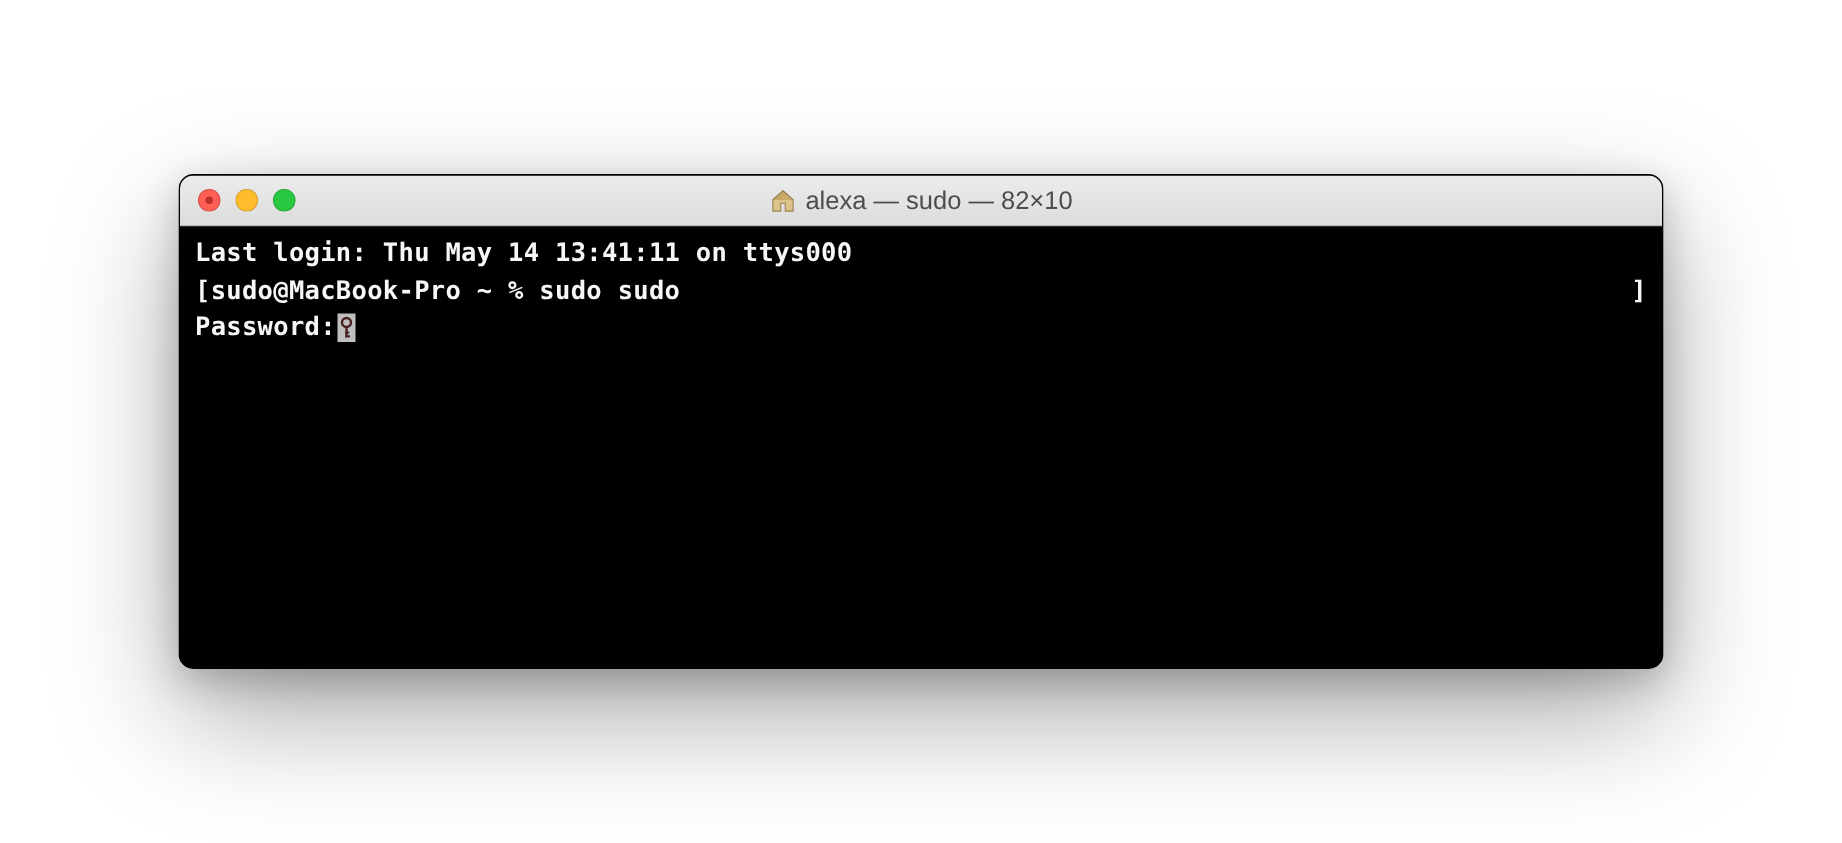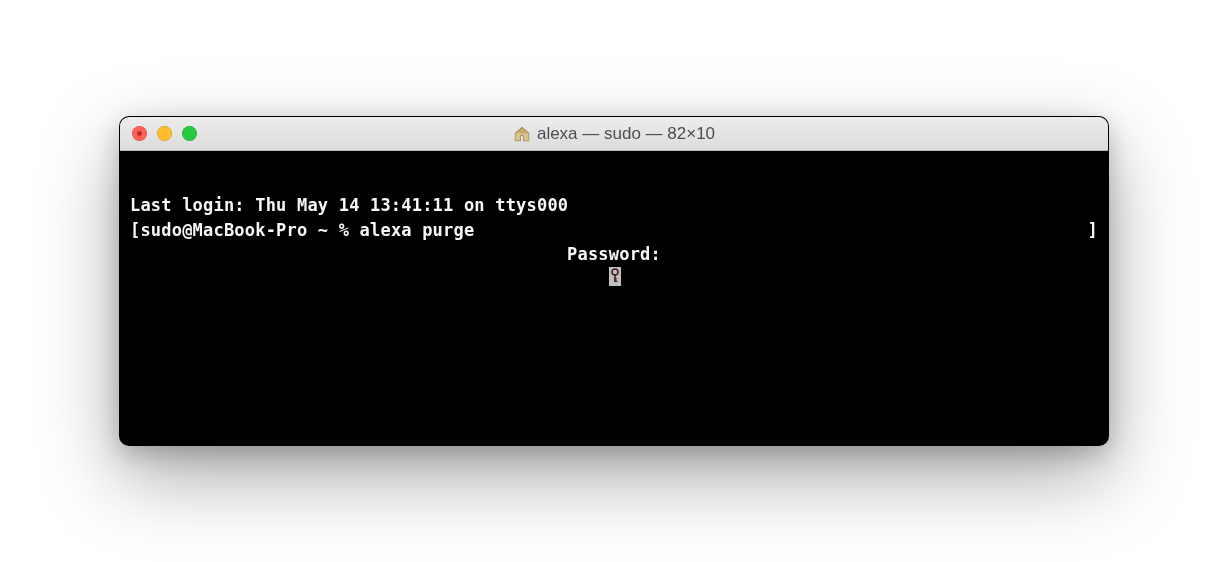--- a/index.html
+++ b/index.html
@@ -91,36 +91,34 @@
       font-family: "SF Mono", "Menlo", "Consolas", monospace;
       font-size: 17px;
       line-height: 1.45;
       color: #f7f7f7;
       font-weight: 600;
       letter-spacing: 0.2px;
       position: relative;
     }
     .term-line {
       white-space: pre;
-      margin-top: 36px;
     }
     .prompt-row {
       display: flex;
       justify-content: space-between;
     }
     .prompt-left {
       white-space: pre;
     }
     .prompt-right {
       white-space: pre;
     }
     .password-row {
       display: flex;
       align-items: center;
-      flex-direction: column;
     }
     .cursor-block {
       display: inline-flex;
       width: 12px;
       height: 19px;
       background: #bfbfbf;
       margin-left: 1px;
       align-items: center;
       justify-content: center;
       vertical-align: text-bottom;
@@ -147,21 +145,21 @@
           <path d="M3 11 L12 3 L21 11 L21 21 L14 21 L14 14 L10 14 L10 21 L3 21 Z" fill="#dcc38a" stroke="#9a8457" stroke-width="1"></path>
           <path d="M3 11 L12 3 L21 11" fill="#c9a96a" stroke="#9a8457" stroke-width="1"></path>
         </svg>
       </span>
       <span>alexa — sudo — 82×10</span>
     </div>
   </div>
   <div class="terminal-body">
     <div class="term-line">Last login: Thu May 14 13:41:11 on ttys000</div>
     <div class="prompt-row">
-      <span class="prompt-left"><span>[</span><span>sudo@MacBook-Pro ~ % </span><span>alexa purge</span></span>
+      <span class="prompt-left"><span>[</span><span>sudo@MacBook-Pro ~ % </span><span>sudo sudo</span></span>
       <span class="prompt-right">]</span>
     </div>
     <div class="password-row">
       <span>Password:</span>
       <span class="cursor-block">
         <span class="key-icon">
           <svg viewBox="0 0 10 16">
             <circle cx="5" cy="4" r="3" fill="none" stroke="#4a1f1f" stroke-width="1.6"></circle>
             <rect x="4.2" y="6.5" width="1.6" height="7.5" fill="#4a1f1f"></rect>
             <rect x="4.2" y="12.5" width="3.2" height="1.4" fill="#4a1f1f"></rect>

